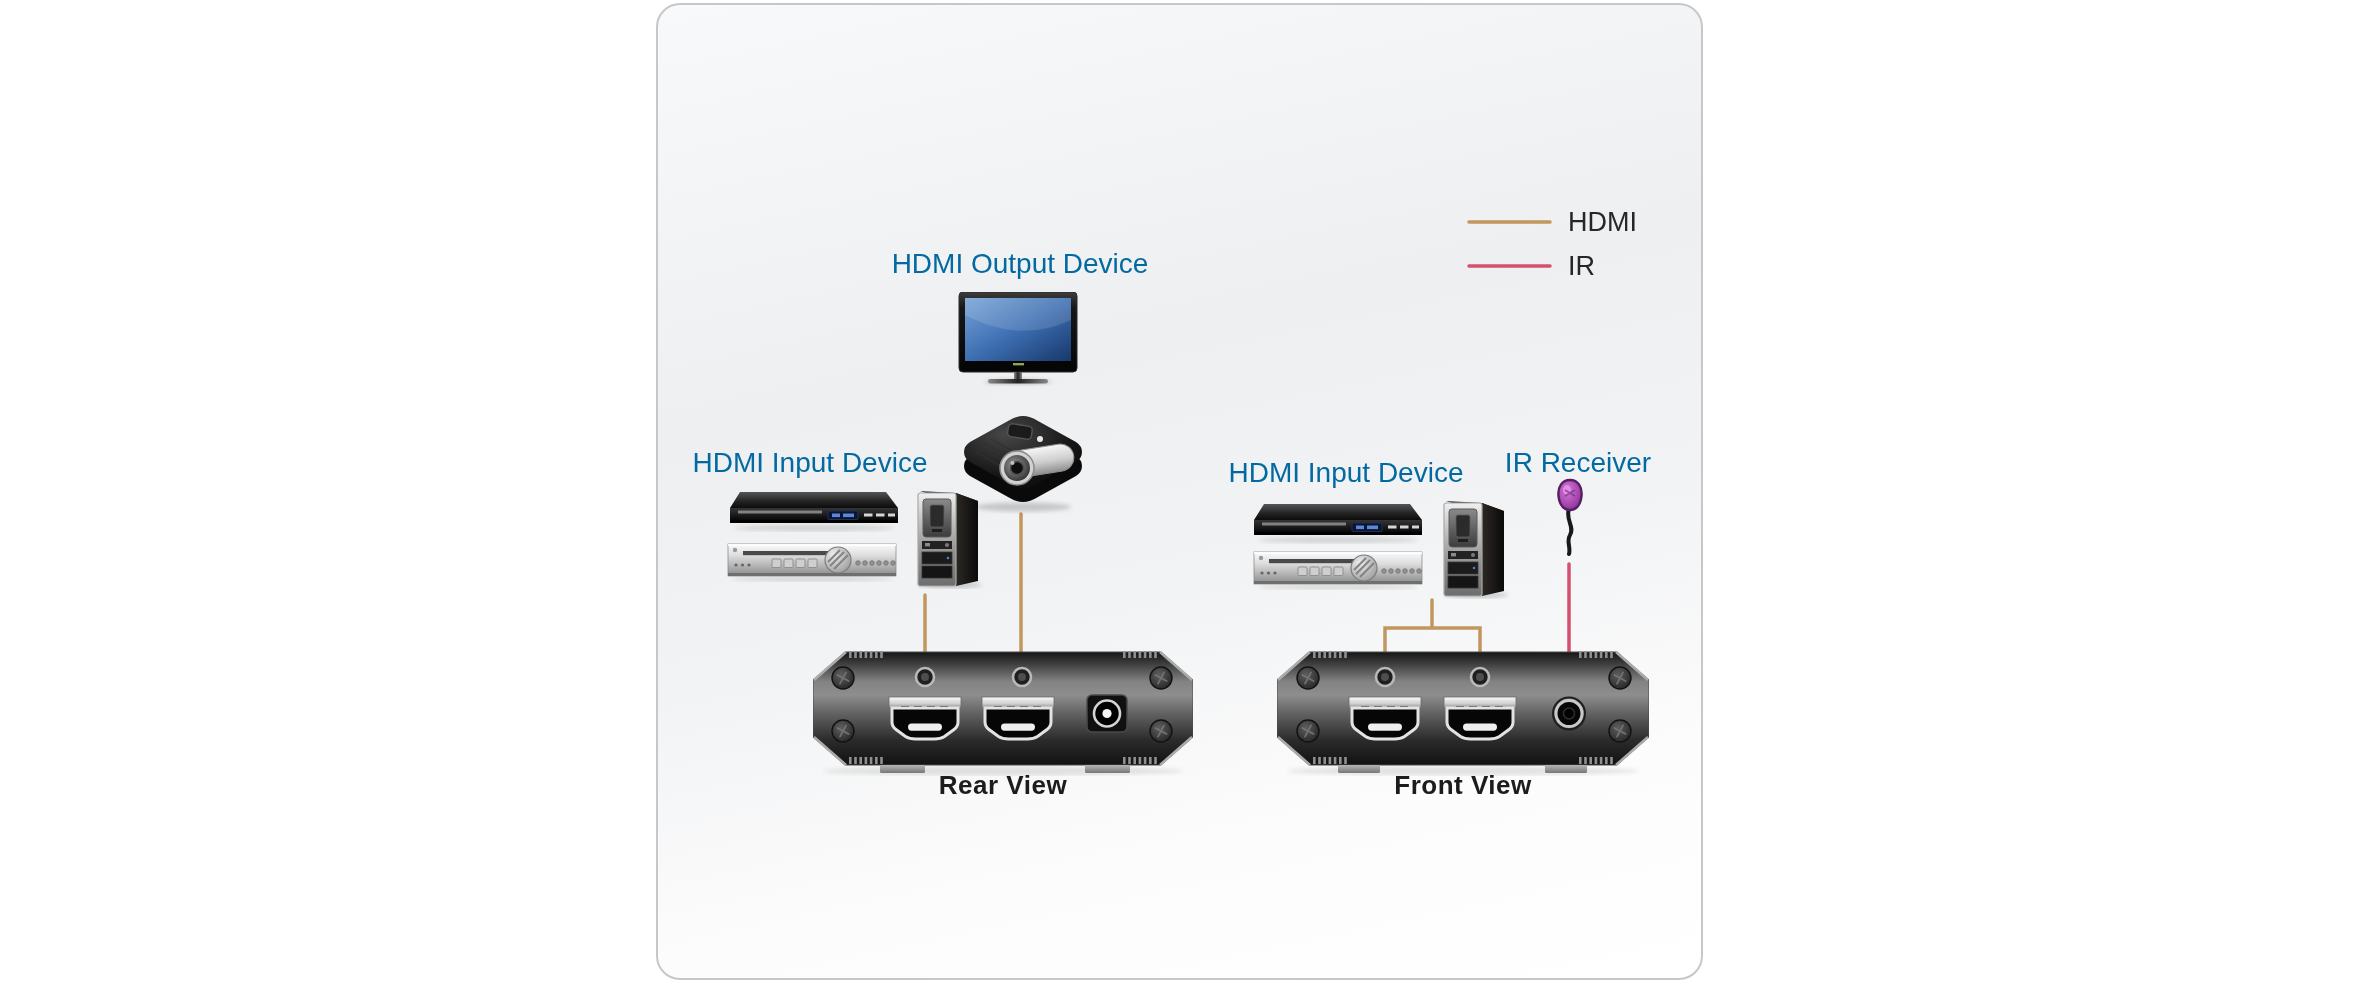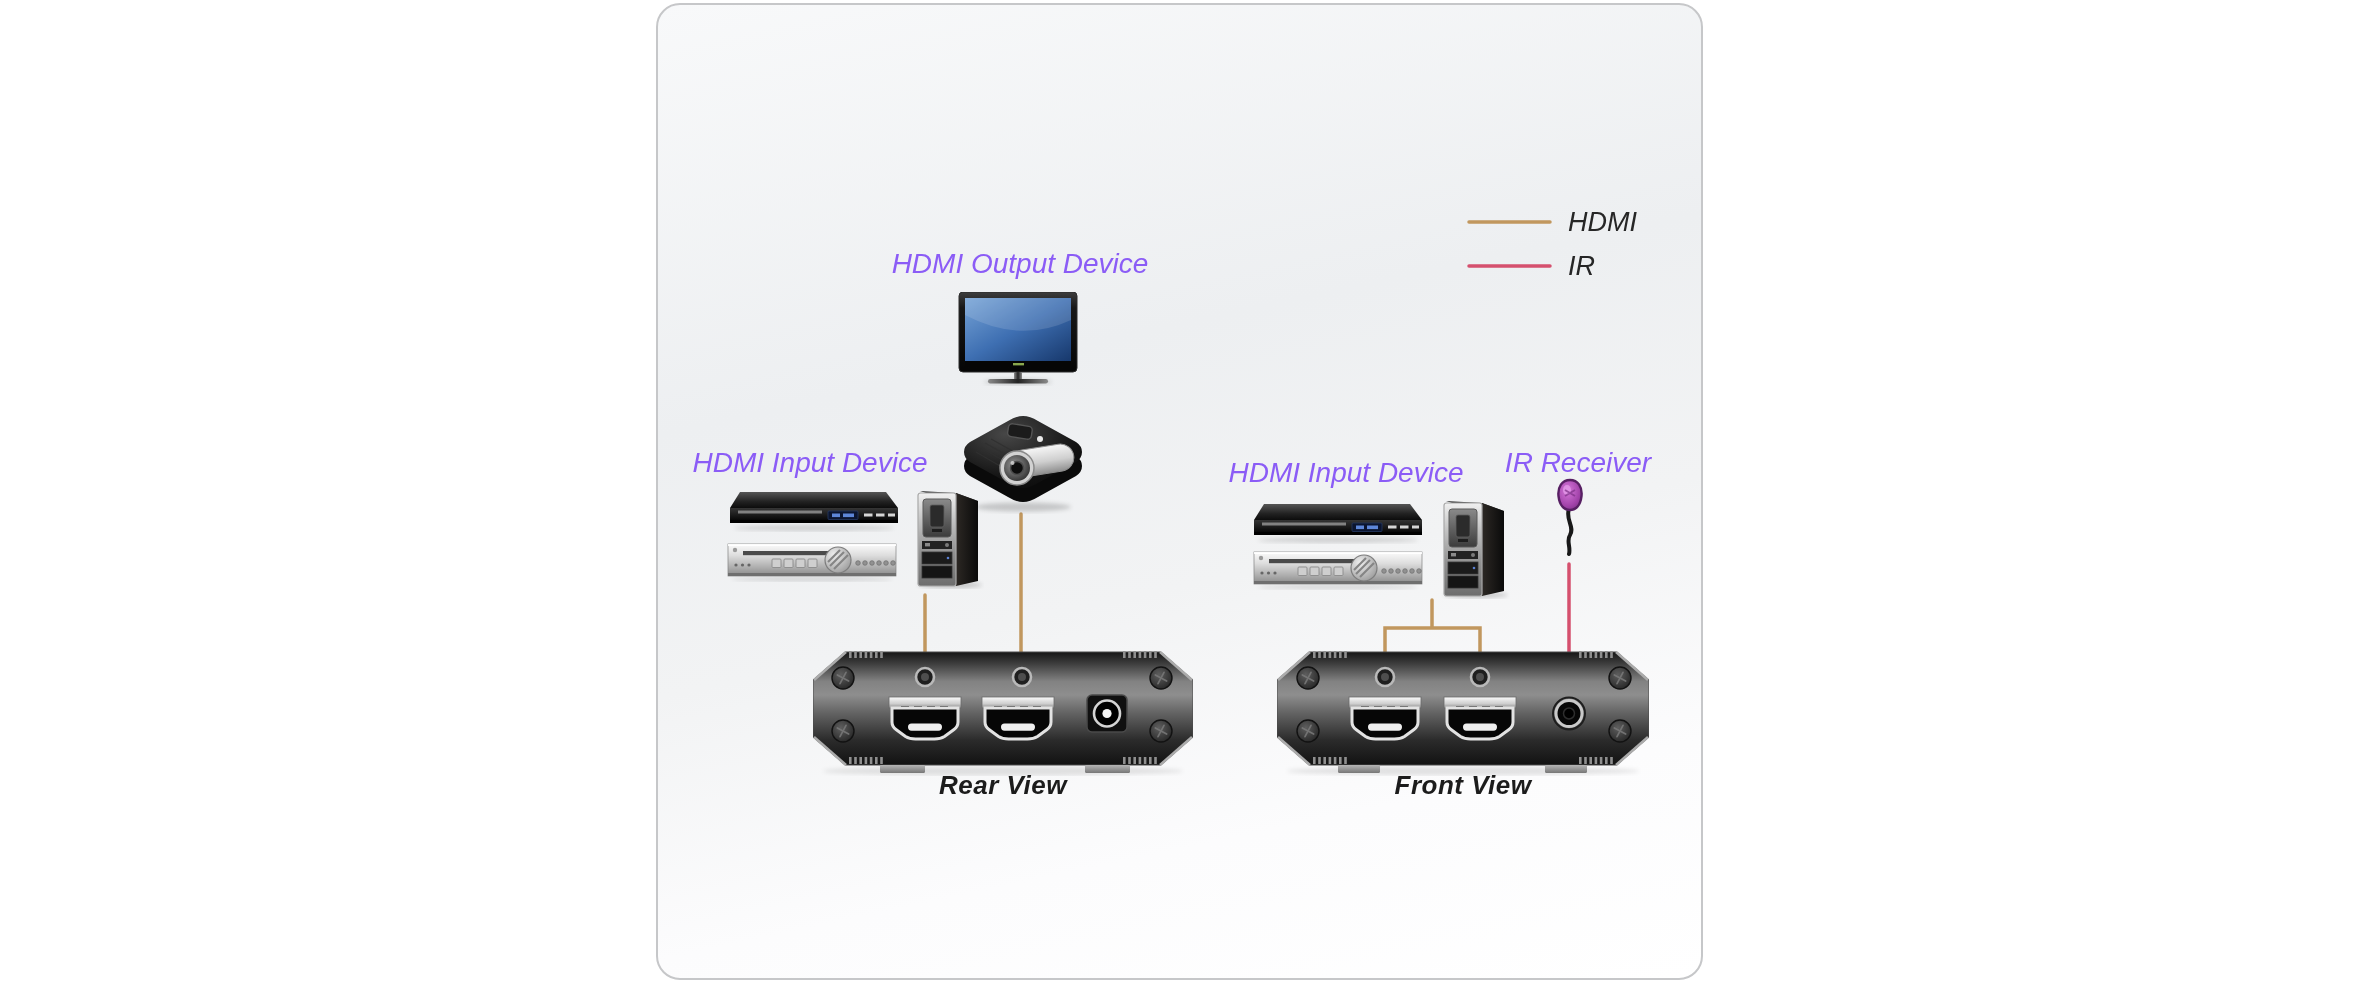--- a/index.html
+++ b/index.html
@@ -1,21 +1,21 @@
 <!DOCTYPE html>
 <html><head>
 <meta charset="utf-8">
 <style>
   html,body{margin:0;padding:0;background:#ffffff;}
   .page{position:relative;width:2362px;height:991px;background:#ffffff;overflow:hidden;
-        font-family:"Liberation Sans", sans-serif;color:#272727;font-style:italic;}
+        font-family:"Liberation Sans", sans-serif;color:#272727;}
   .panel{position:absolute;left:656px;top:3px;width:1047px;height:977px;box-sizing:border-box;
          border:2px solid #c6c7c9;border-radius:24px;
          background:linear-gradient(168deg,#f8f9fa 0%,#edeff1 36%,#f2f3f4 58%,#fcfcfd 80%,#ffffff 100%);}
-  .lbl{position:absolute;transform:translateX(-50%);font-size:28px;color:#8b5cf6;white-space:nowrap;}
+  .lbl{position:absolute;transform:translateX(-50%);font-size:28px;color:#0369a1;white-space:nowrap;}
   .view-lbl{font-size:26px;font-weight:600;color:#1c1c1c;letter-spacing:.5px;}
   .legend{position:absolute;left:1467px;top:200px;}
   .legend-row{display:flex;align-items:center;gap:16px;height:44px;}
   .legend-row span{font-size:27px;color:#262626;}
   .dev{position:absolute;}
   svg{display:block;overflow:visible;}
   .wires{position:absolute;left:0;top:0;width:2362px;height:991px;}
 </style>
 </head>
 <body>

